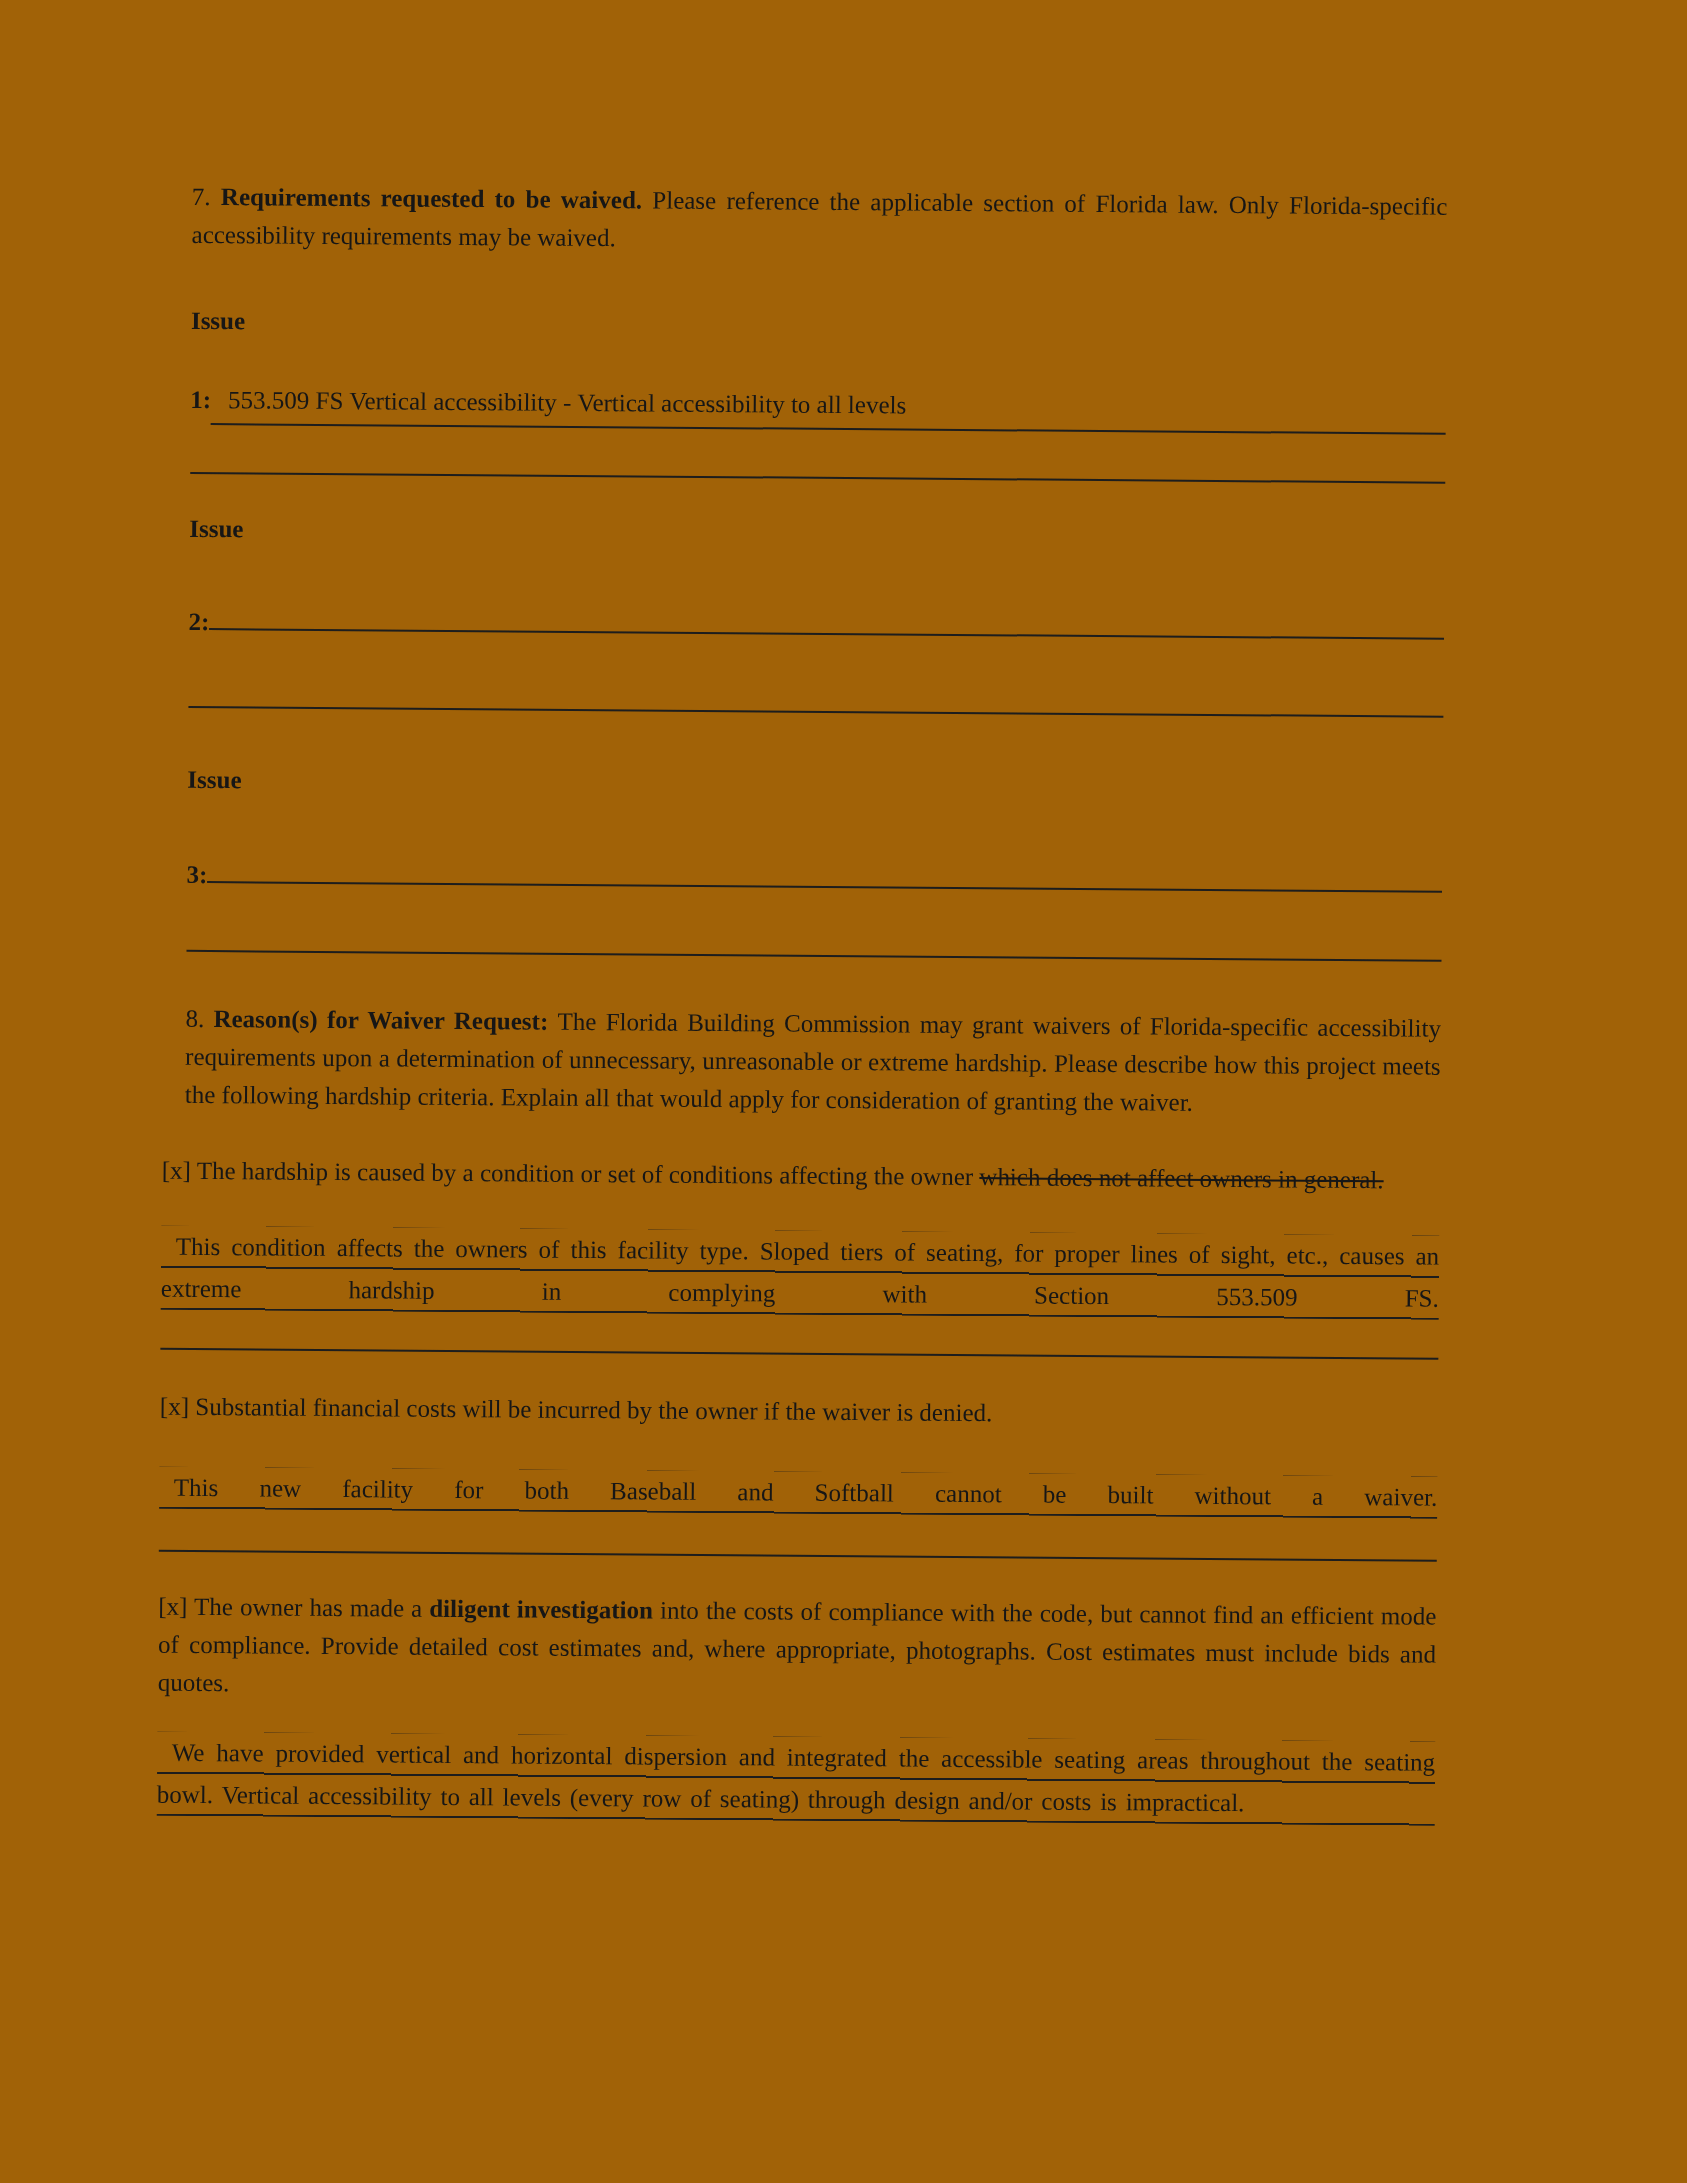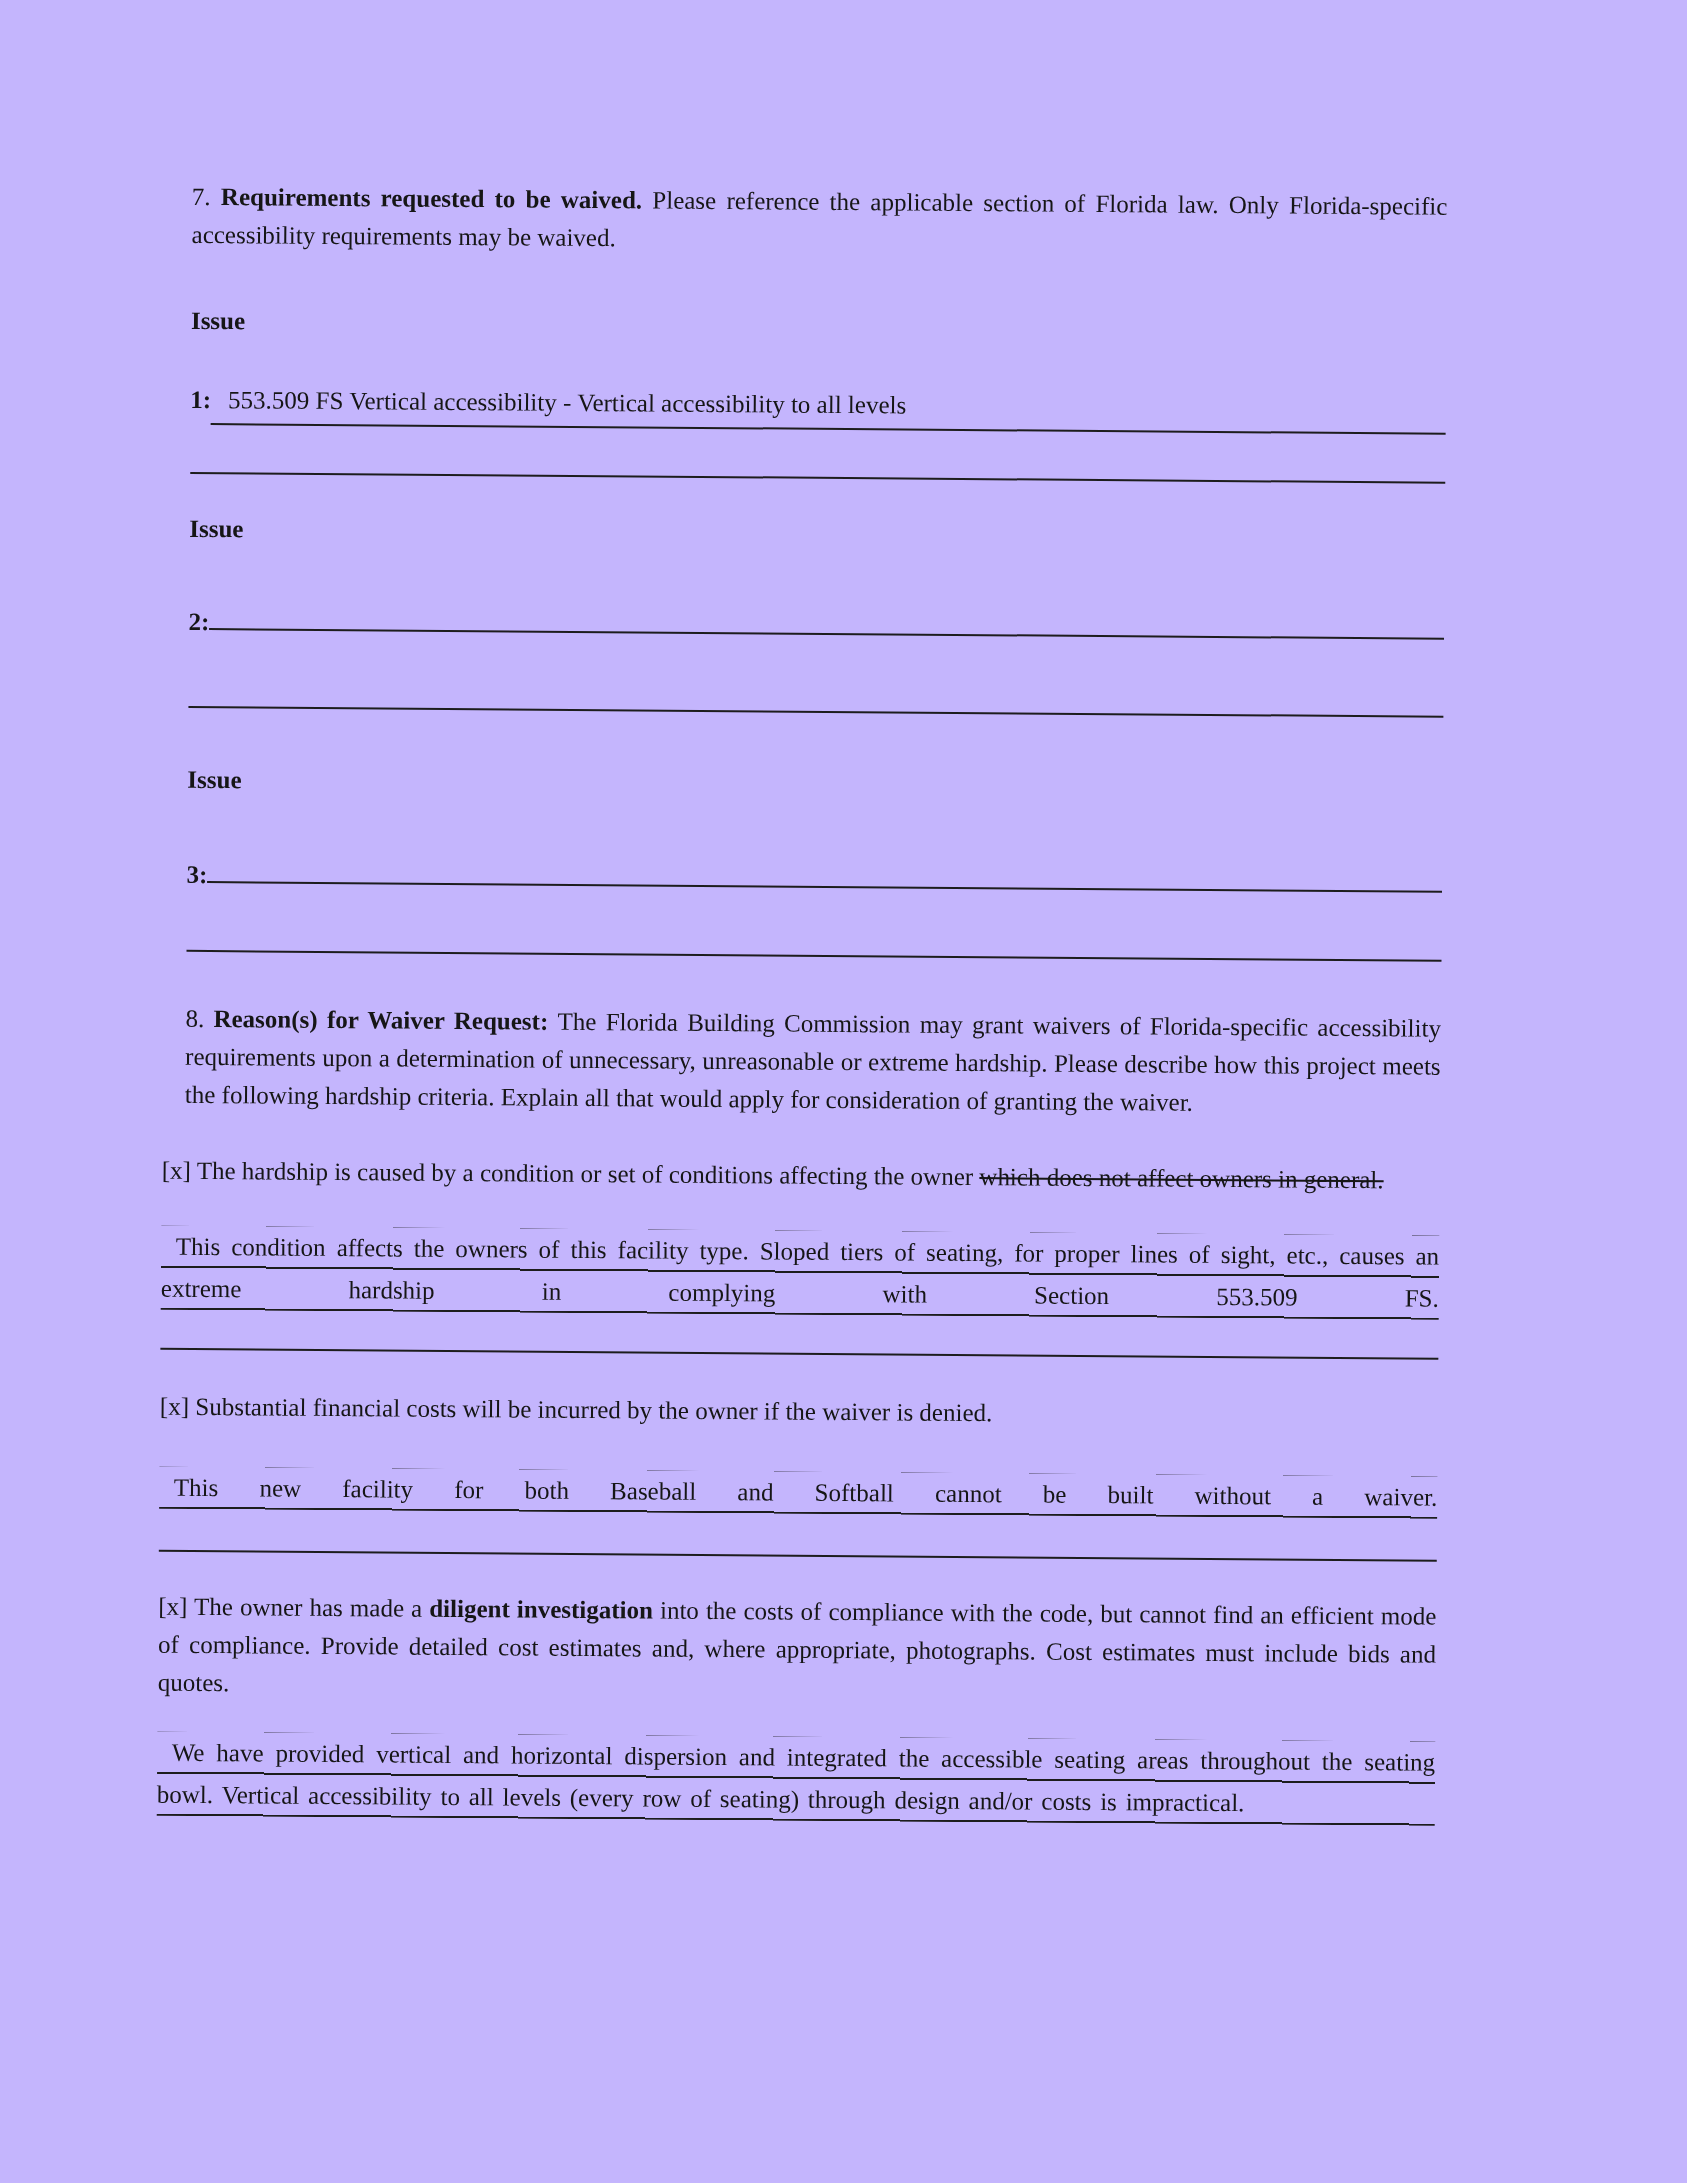--- a/index.html
+++ b/index.html
@@ -3,21 +3,21 @@
 <meta charset="utf-8">
 <style>
   * { box-sizing: border-box; margin: 0; padding: 0; }
   html, body { background: #ffffff; }
   body { font-family: "Liberation Serif", "DejaVu Serif", serif; color: #161616; }
 
   .page {
     position: relative;
     width: 1687px;
     height: 2183px;
-    background: #c4b5fd;
+    background: #a16207;
     overflow: hidden;
   }
   .tilt {
     transform: rotate(0.45deg);
     transform-origin: 50% 0;
   }
   .content {
     padding: 183px 238px 0 171px; 
     font-size: 25px;
     line-height: 38px;

